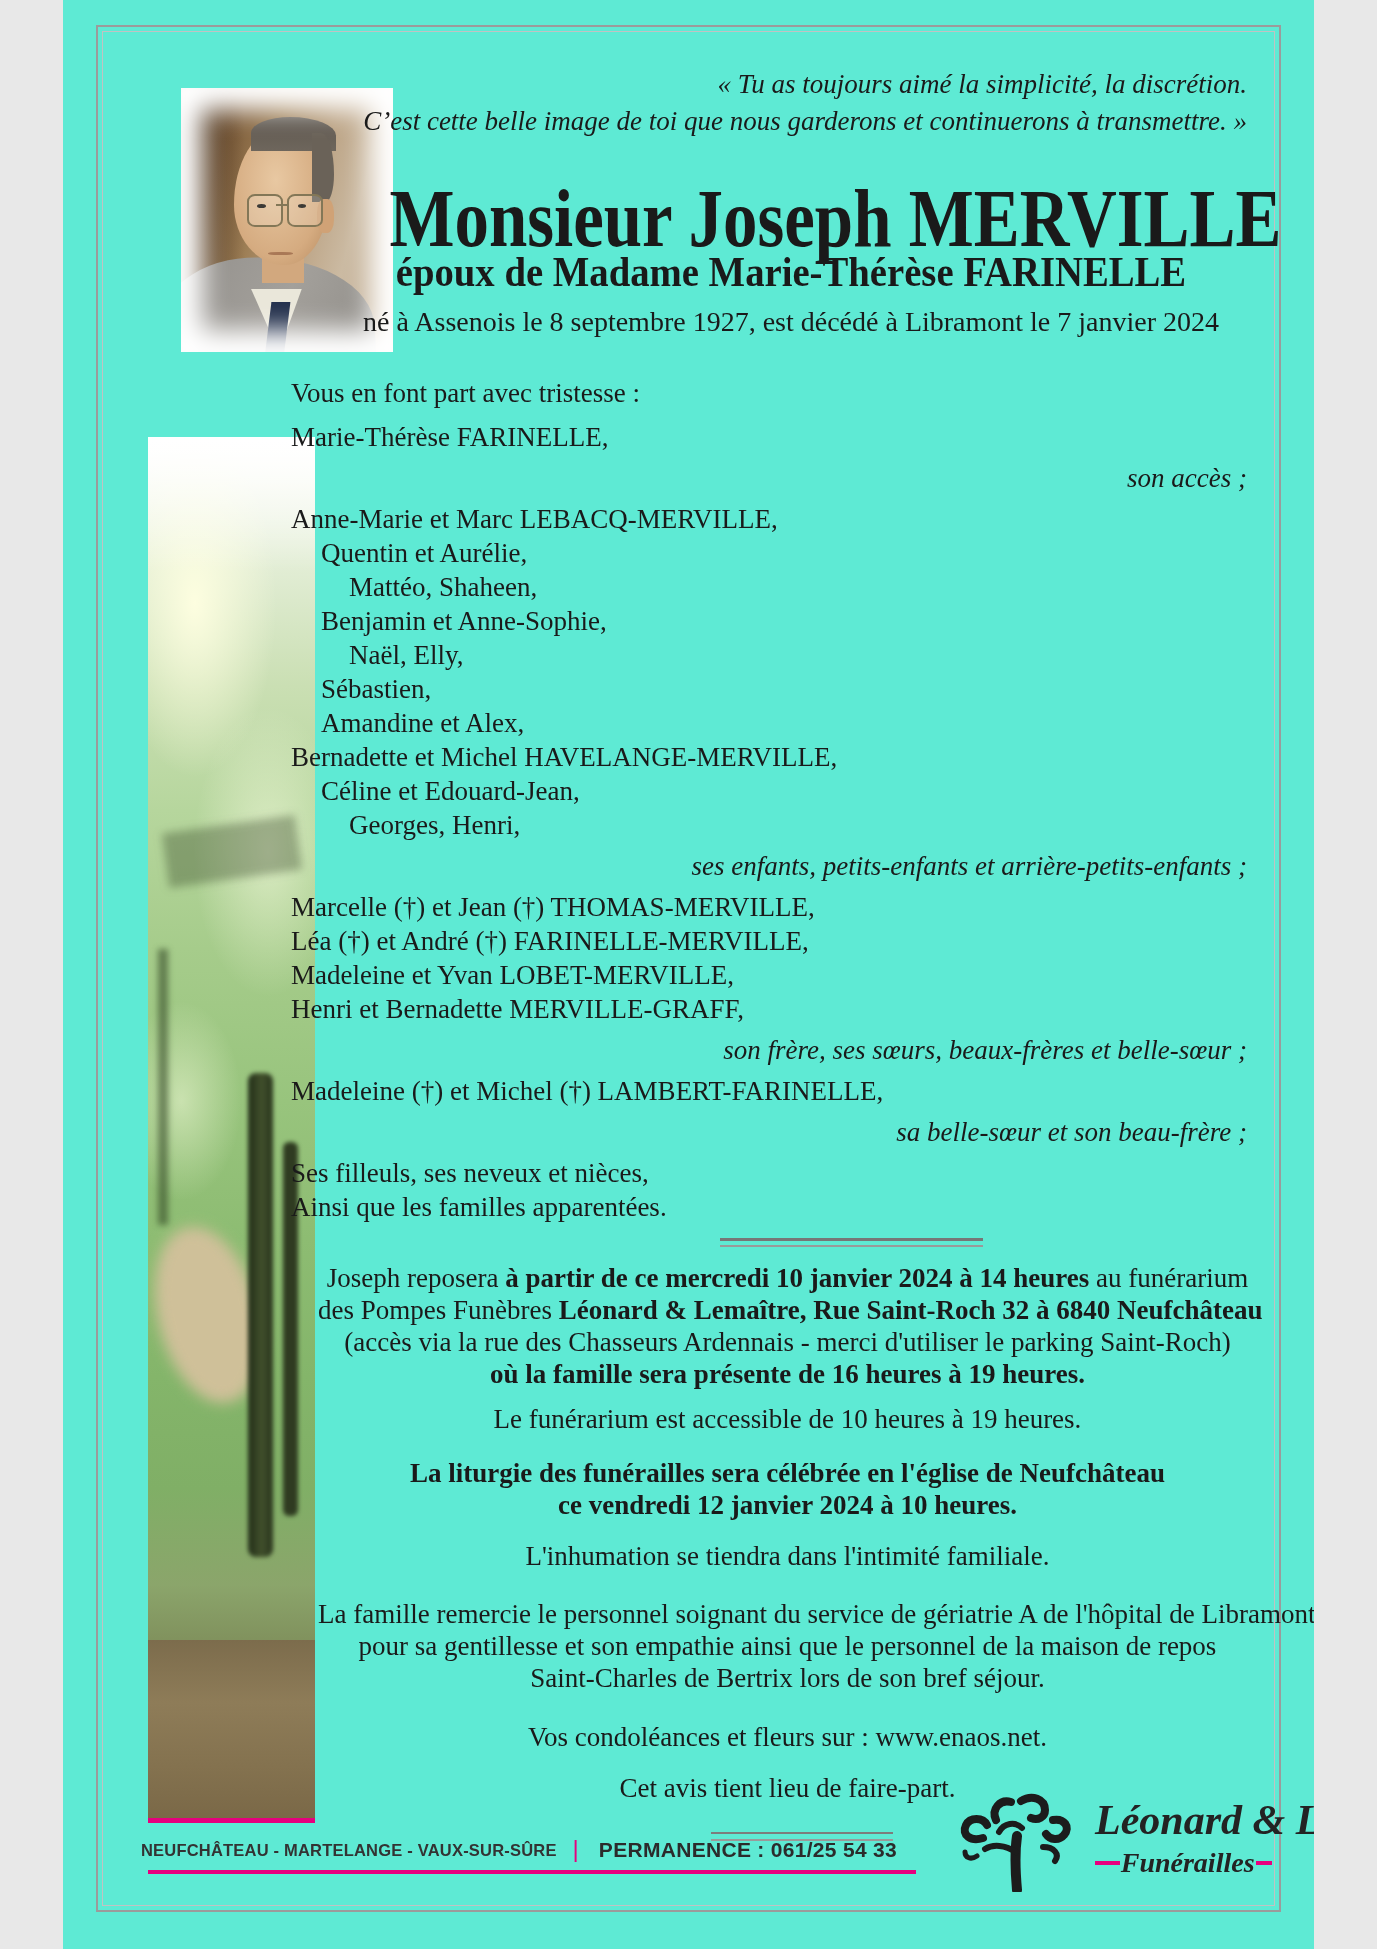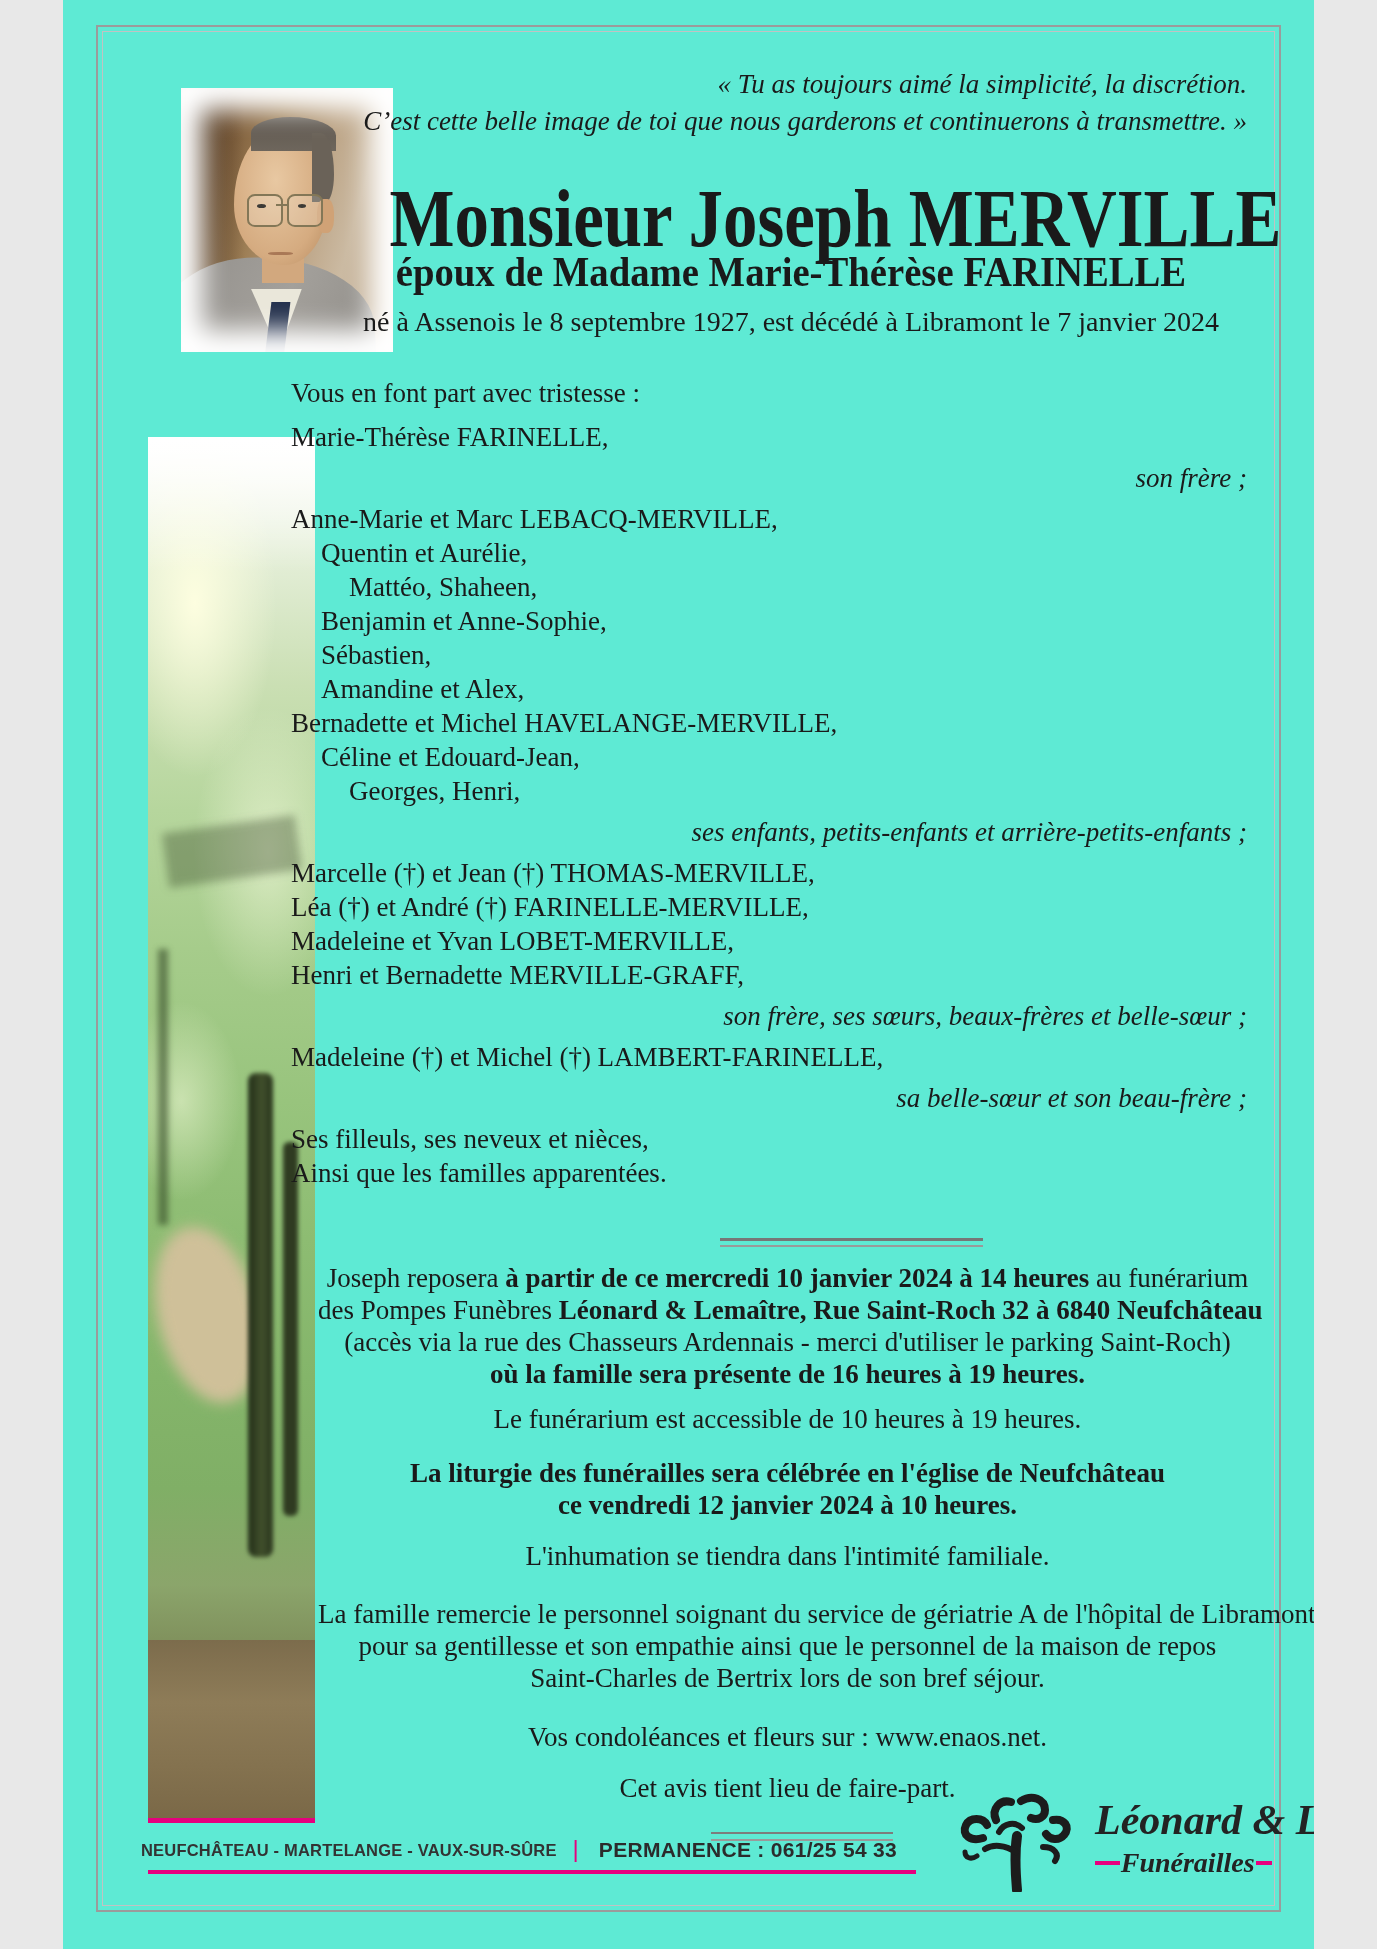--- a/index.html
+++ b/index.html
@@ -137,25 +137,26 @@
     <div>C’est cette belle image de toi que nous garderons et continuerons à transmettre. »</div>
   </div>
 
   <div class="title">Monsieur Joseph MERVILLE</div>
   <div class="subtitle">époux de Madame Marie-Thérèse FARINELLE</div>
   <div class="lifedates">né à Assenois le 8 septembre 1927, est décédé à Libramont le 7 janvier 2024</div>
 
   <div class="intro">Vous en font part avec tristesse :</div>
   <div class="family">
       <div class="fam ind0">Marie-Thérèse FARINELLE,</div>
-      <div class="fam rel">son frère ;</div>
+      <div class="fam rel">son accès ;</div>
       <div class="fam ind0">Anne-Marie et Marc LEBACQ-MERVILLE,</div>
       <div class="fam ind1">Quentin et Aurélie,</div>
       <div class="fam ind2">Mattéo, Shaheen,</div>
       <div class="fam ind1">Benjamin et Anne-Sophie,</div>
+      <div class="fam ind2">Naël, Elly,</div>
       <div class="fam ind1">Sébastien,</div>
       <div class="fam ind1">Amandine et Alex,</div>
       <div class="fam ind0">Bernadette et Michel HAVELANGE-MERVILLE,</div>
       <div class="fam ind1">Céline et Edouard-Jean,</div>
       <div class="fam ind2">Georges, Henri,</div>
       <div class="fam rel">ses enfants, petits-enfants et arrière-petits-enfants ;</div>
       <div class="fam ind0">Marcelle (†) et Jean (†) THOMAS-MERVILLE,</div>
       <div class="fam ind0">Léa (†) et André (†) FARINELLE-MERVILLE,</div>
       <div class="fam ind0">Madeleine et Yvan LOBET-MERVILLE,</div>
       <div class="fam ind0">Henri et Bernadette MERVILLE-GRAFF,</div>

